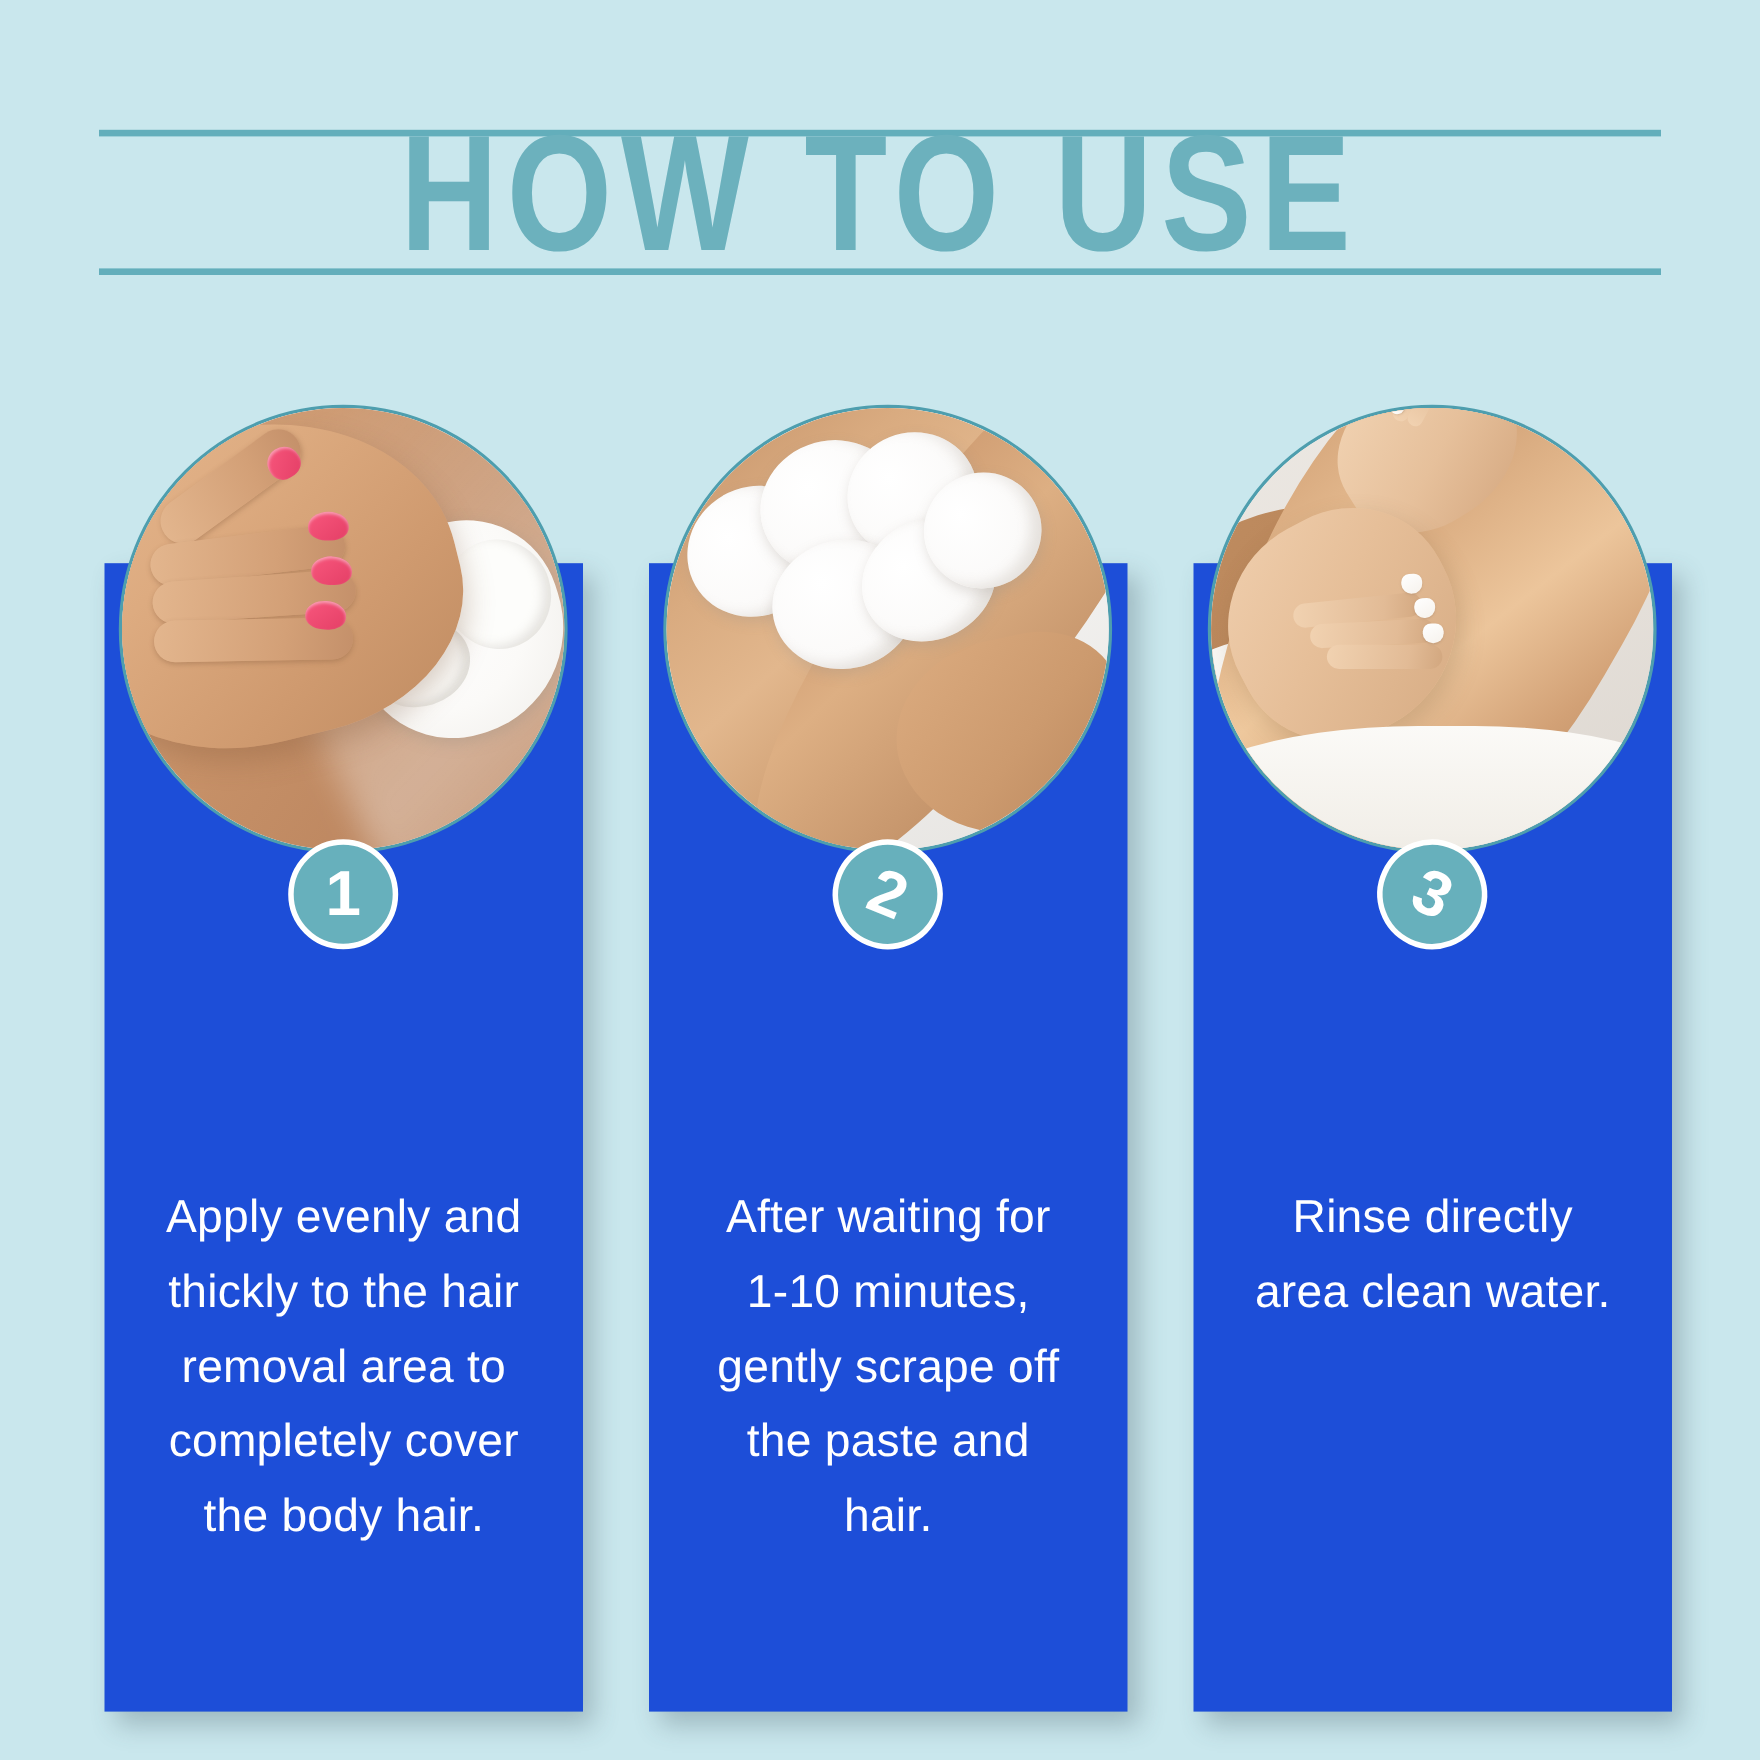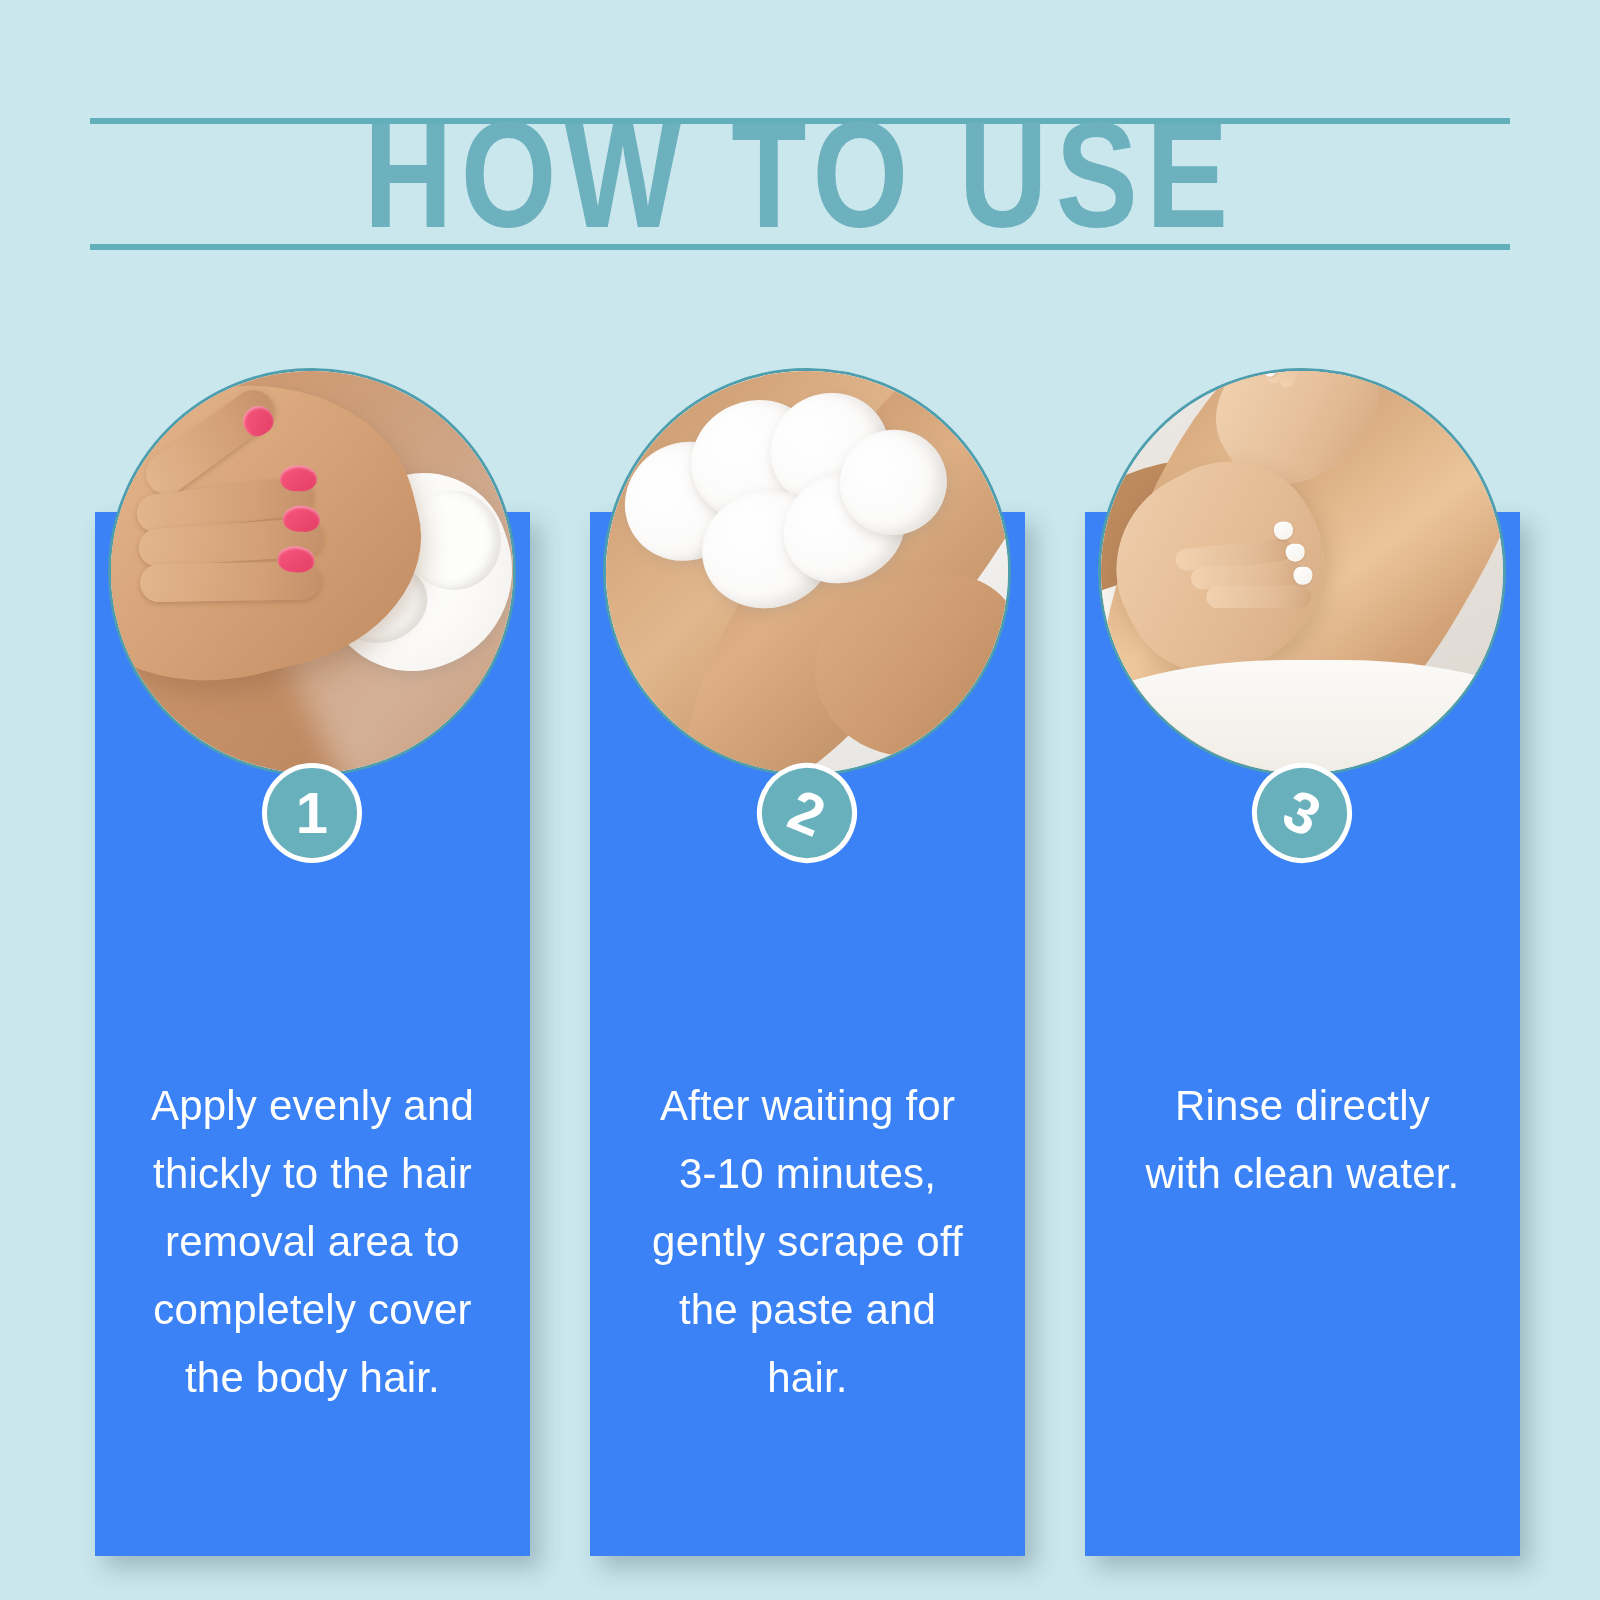--- a/index.html
+++ b/index.html
@@ -59,21 +59,21 @@
     left: 95px;
     top: 368px;
     width: 1425px;
     height: 1190px;
   }
   .card {
     position: absolute;
     top: 144px;
     width: 435px;
     height: 1044px;
-    background: #3b82f6;
+    background: #1d4ed8;
     box-shadow: 10px 12px 22px rgba(60,80,90,0.30);
   }
   .card.c0 { left: 0px; }
   .card.c1 { left: 495px; }
   .card.c2 { left: 990px; }
 
   
   .photo-wrap {
     position: absolute;
     top: 0;
@@ -360,29 +360,29 @@
   <div class="card c0">
     <div class="card-text">Apply evenly and
 thickly to the hair
 removal area to
 completely cover
 the body hair.</div>
   </div>
 
   <div class="card c1">
     <div class="card-text">After waiting for
-3-10 minutes,
+1-10 minutes,
 gently scrape off
 the paste and
 hair.</div>
   </div>
 
   <div class="card c2">
     <div class="card-text">Rinse directly
-with clean water.</div>
+area clean water.</div>
   </div>
 
   <div class="photo-wrap p0">
     <div class="photo">
       <div class="ph1-bg"></div>
       <div class="ph1-arm"></div>
       <div class="ph1-armshade"></div>
       <div class="ph1-foam"></div>
       <div class="ph1-hand">
         <div class="finger f4"></div>

